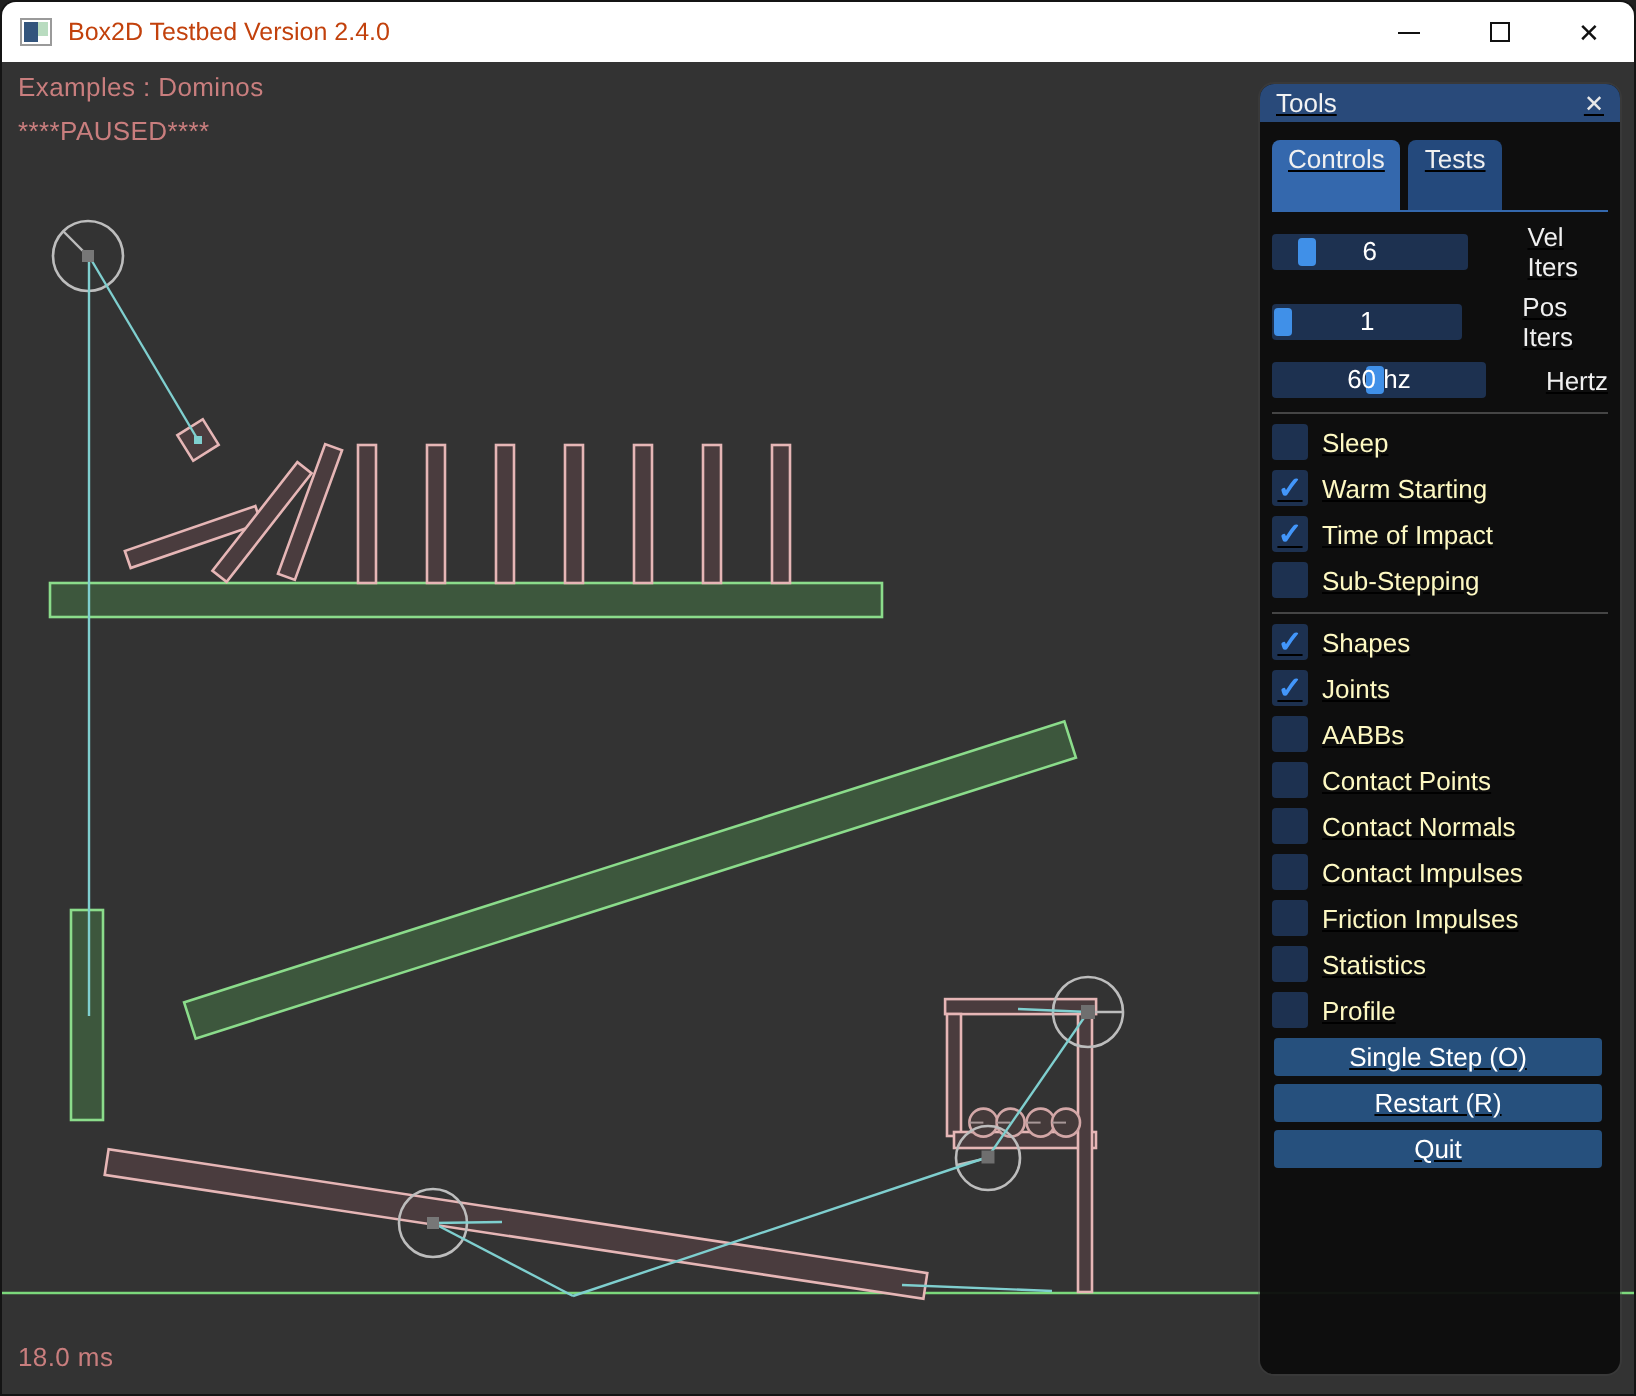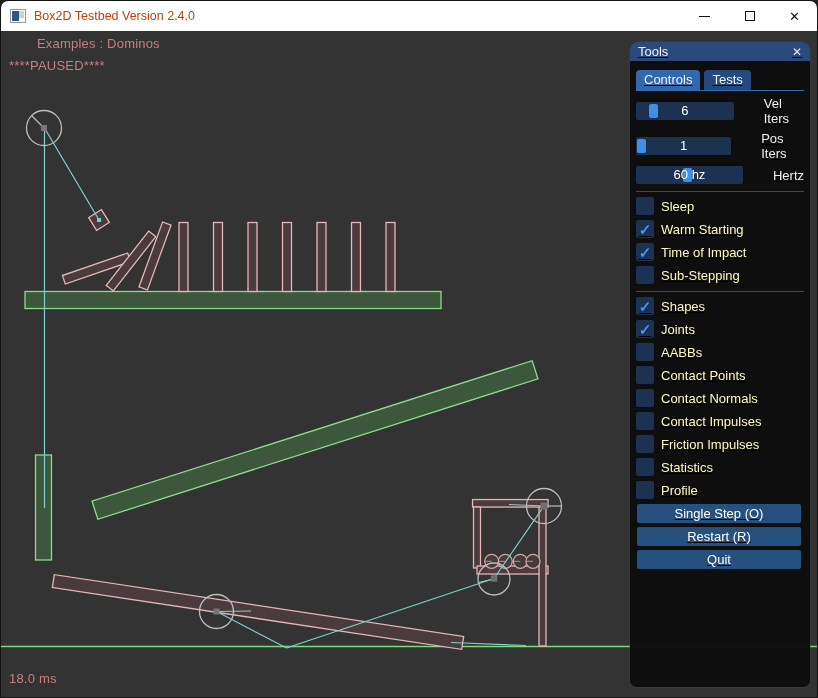--- a/index.html
+++ b/index.html
@@ -32,21 +32,21 @@
     position:absolute;left:629px;top:11px;width:180px;height:645px;
     background:rgba(12,12,12,0.96);border-radius:7px;
     box-shadow:0 0 0 1px rgba(70,70,70,0.35);
     text-decoration:underline;
   }
   .panel-title{height:19px;background:#294a7a;border-radius:7px 7px 0 0;
     display:flex;align-items:center;padding:0 8px;color:#f2f2f2;font-size:13px;}
   .panel-close{margin-left:auto;color:#e8e8e8;font-size:12px;cursor:default;}
   .panel-body{padding:7px 6px 0 6px;}
   .tabbar{display:flex;gap:4px;border-bottom:1px solid #3468ad;margin-top:2px;}
-  .tab{padding:2px 8px 3px 8px;font-size:13px;color:#f0f0f0;background:#24497c;border-radius:4px 4px 0 0;}
+  .tab{padding:2px 8px 18px 8px;font-size:13px;color:#f0f0f0;background:#24497c;border-radius:4px 4px 0 0;}
   .tab.active{background:#3468ad;}
   .slider-row{display:flex;align-items:center;gap:6px;margin-top:5px;}
   .slider-track{position:relative;width:114px;height:18px;background:#1d3150;border-radius:2px;}
   .slider-grab{position:absolute;top:2px;width:9px;height:14px;background:#4090e8;border-radius:2px;}
   .slider-value{position:absolute;left:0;top:0;width:100%;text-align:center;line-height:18px;font-size:13px;color:#ffffff;}
   .slider-label{font-size:13px;color:#f0f0f0;margin-left:24px;}
   .sep{height:1px;background:#454545;margin:7px 0 5px 0;}
   .check-row{display:flex;align-items:center;gap:7px;height:18px;margin-bottom:5px;}
   .checkbox{width:18px;height:18px;background:#1d3150;border-radius:2px;
     display:flex;align-items:center;justify-content:center;flex:none;}
@@ -124,21 +124,21 @@
         <line x1="285.5" y1="647" x2="215.5" y2="610.5" stroke="#7fcfcf" stroke-width="1.2"></line>
         <line x1="215.5" y1="610.5" x2="250" y2="610" stroke="#7fcfcf" stroke-width="1.2"></line>
         <line x1="450" y1="641.5" x2="525" y2="644.5" stroke="#7fcfcf" stroke-width="1.2"></line>
         <rect x="40" y="124" width="6" height="6" fill="#777777"></rect>
         <rect x="96" y="217" width="4" height="4" fill="#7fcfcf"></rect>
         <rect x="212.5" y="607.5" width="6" height="6" fill="#777777"></rect>
         <rect x="539.5" y="501.5" width="7" height="7" fill="#6f6f6f"></rect>
         <rect x="489.75" y="574.25" width="6.5" height="6.5" fill="#6f6f6f"></rect>
       </svg>
 
-    <div class="hud hud-example" style="color: rgb(201, 126, 126); margin-left: 28px;">Examples : Dominos</div>
+    <div class="hud hud-example" style="color: rgb(201, 126, 126);">Examples : Dominos</div>
     <div class="hud hud-paused" style="color: rgb(201, 126, 126);">****PAUSED****</div>
     <div class="hud hud-ms" style="color: rgb(201, 126, 126);">18.0 ms</div>
 
     <div class="panel">
       <div class="panel-title">
         <span>Tools</span>
         <span class="panel-close">✕</span>
       </div>
       <div class="panel-body">
         <div class="tabbar">

